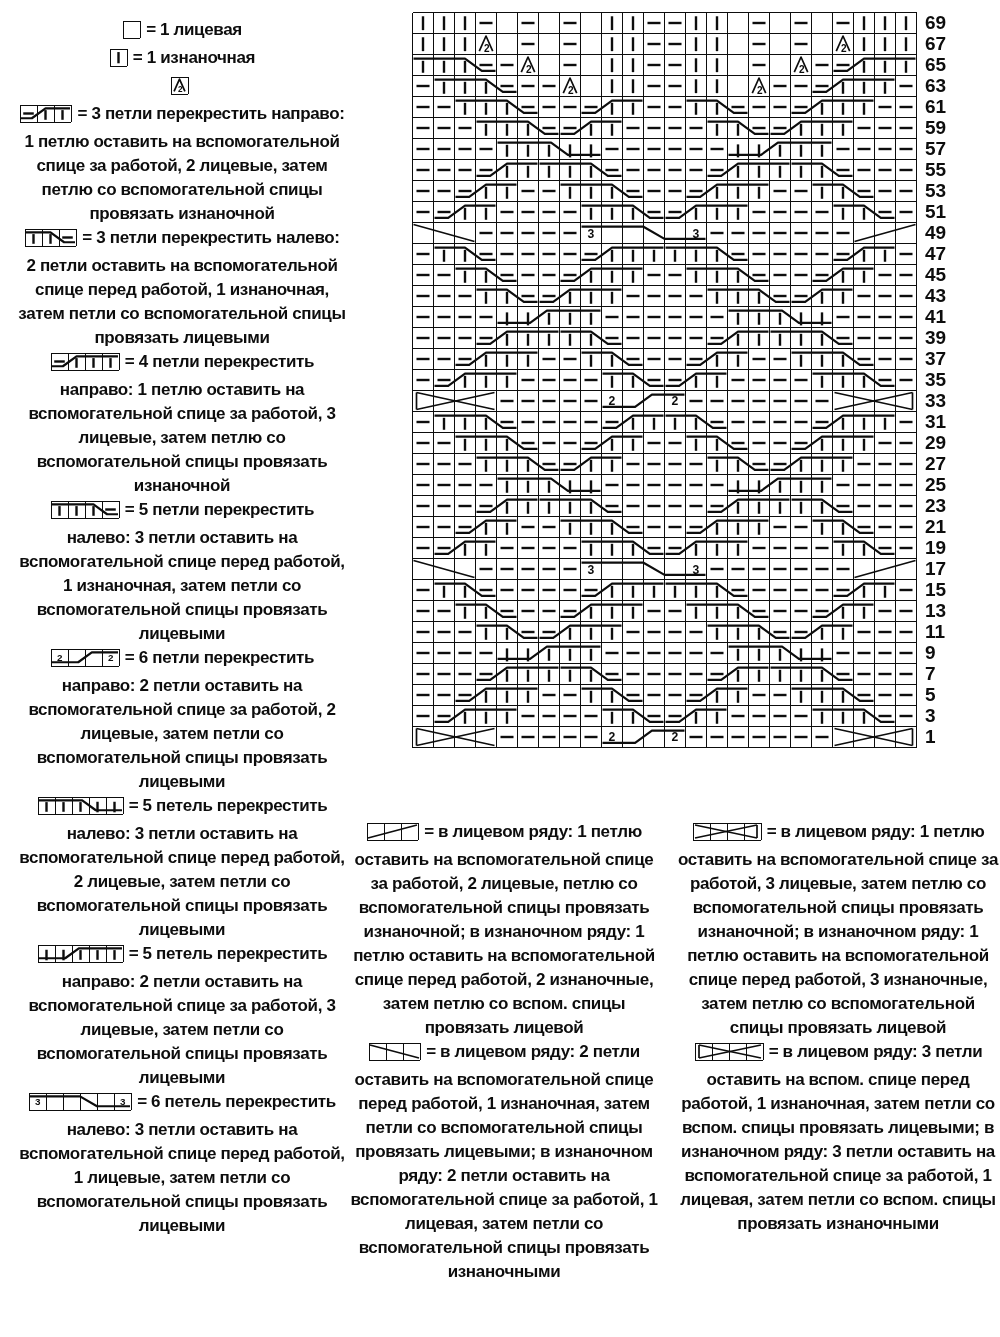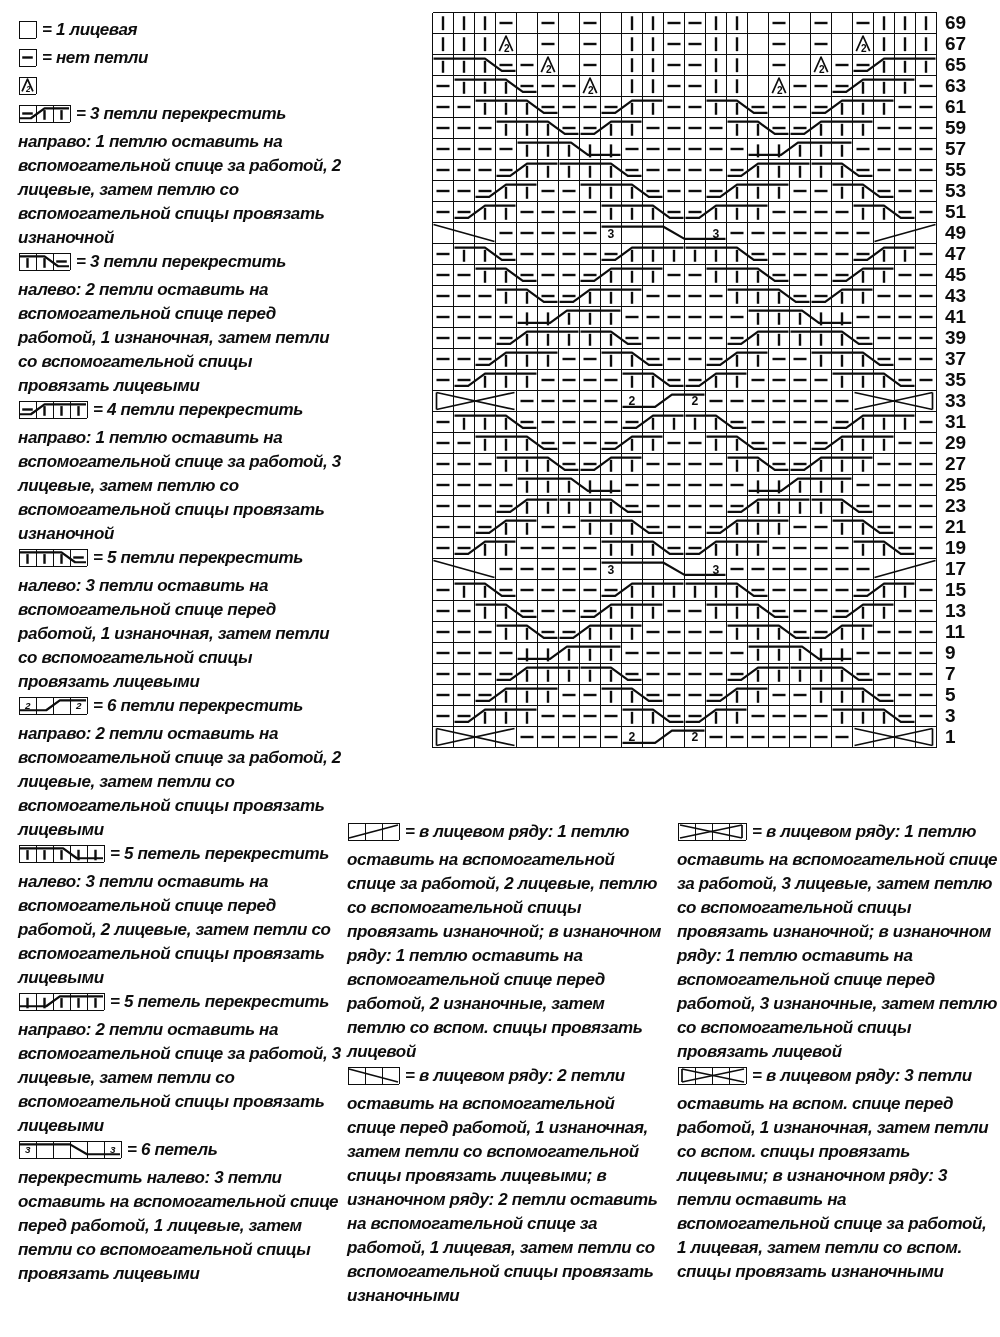--- a/index.html
+++ b/index.html
@@ -3,46 +3,46 @@
 <meta charset="utf-8">
 <style>
   html,body{margin:0;padding:0;background:#fff;}
   body{width:1000px;height:1337px;position:relative;overflow:hidden;
        font-family:"Liberation Sans",sans-serif;color:#0d0d0d;}
   .col{position:absolute;}
   #col-left{left:18px;top:18px;width:328px;}
   #col-mid{left:347px;top:820px;width:314px;}
   #col-right{left:677px;top:820px;width:322px;}
   .entry{font-weight:bold;font-size:17px;line-height:24px;letter-spacing:-0.35px;
-         text-align:left;font-style:italic;}
+         text-align:center;}
   .entry .sym{display:inline-block;vertical-align:-4px;margin-right:5px;}
-  #chart{position:absolute;left:419px;top:12px;padding-left:13px;}
+  #chart{position:absolute;left:399px;top:12px;padding-left:13px;}
   svg text{font-family:"Liberation Sans",sans-serif;}
 </style>
 </head>
 <body>
 
 <div id="col-left" class="col">
     <div class="entry"><span class="sym"><svg width="19" height="19">
           <g>
             <line x1="1" y1="1" x2="1" y2="18" stroke="#0d0d0d" stroke-width="1" shape-rendering="crispEdges"></line>
             <line x1="18" y1="1" x2="18" y2="18" stroke="#0d0d0d" stroke-width="1" shape-rendering="crispEdges"></line>
             <line x1="1" y1="1" x2="18" y2="1" stroke="#0d0d0d" stroke-width="1" shape-rendering="crispEdges"></line>
             <line x1="1" y1="18" x2="18" y2="18" stroke="#0d0d0d" stroke-width="1" shape-rendering="crispEdges"></line>
           </g>
         </svg></span><span>= 1 лицевая</span></div>
     <div class="entry"><span class="sym"><svg width="19" height="19">
           <g>
             <line x1="1" y1="1" x2="1" y2="18" stroke="#0d0d0d" stroke-width="1" shape-rendering="crispEdges"></line>
             <line x1="18" y1="1" x2="18" y2="18" stroke="#0d0d0d" stroke-width="1" shape-rendering="crispEdges"></line>
             <line x1="1" y1="1" x2="18" y2="1" stroke="#0d0d0d" stroke-width="1" shape-rendering="crispEdges"></line>
             <line x1="1" y1="18" x2="18" y2="18" stroke="#0d0d0d" stroke-width="1" shape-rendering="crispEdges"></line>
-            <line x1="4.23" y1="9.5" x2="14.770000000000001" y2="9.5" stroke="#0d0d0d" stroke-width="2.4"></line>
-          </g>
-        </svg></span><span>= нет петли</span></div>
+            <line x1="9.5" y1="4.0600000000000005" x2="9.5" y2="15.28" stroke="#0d0d0d" stroke-width="2.4"></line>
+          </g>
+        </svg></span><span>= 1 изнаночная</span></div>
     <div class="entry"><span class="sym"><svg width="19" height="19">
           <g>
             <line x1="1" y1="1" x2="1" y2="18" stroke="#0d0d0d" stroke-width="1" shape-rendering="crispEdges"></line>
             <line x1="18" y1="1" x2="18" y2="18" stroke="#0d0d0d" stroke-width="1" shape-rendering="crispEdges"></line>
             <line x1="1" y1="1" x2="18" y2="1" stroke="#0d0d0d" stroke-width="1" shape-rendering="crispEdges"></line>
             <line x1="1" y1="18" x2="18" y2="18" stroke="#0d0d0d" stroke-width="1" shape-rendering="crispEdges"></line>
             <polyline points="4.0600000000000005,15.28 9.5,3.04 14.94,15.28" fill="none" stroke="#0d0d0d" stroke-width="1.7" stroke-linejoin="round"></polyline>
             <text x="10.18" y="15.62" font-size="8.16" font-weight="bold" text-anchor="middle" fill="#0d0d0d">2</text>
           </g>
         </svg></span></div>

